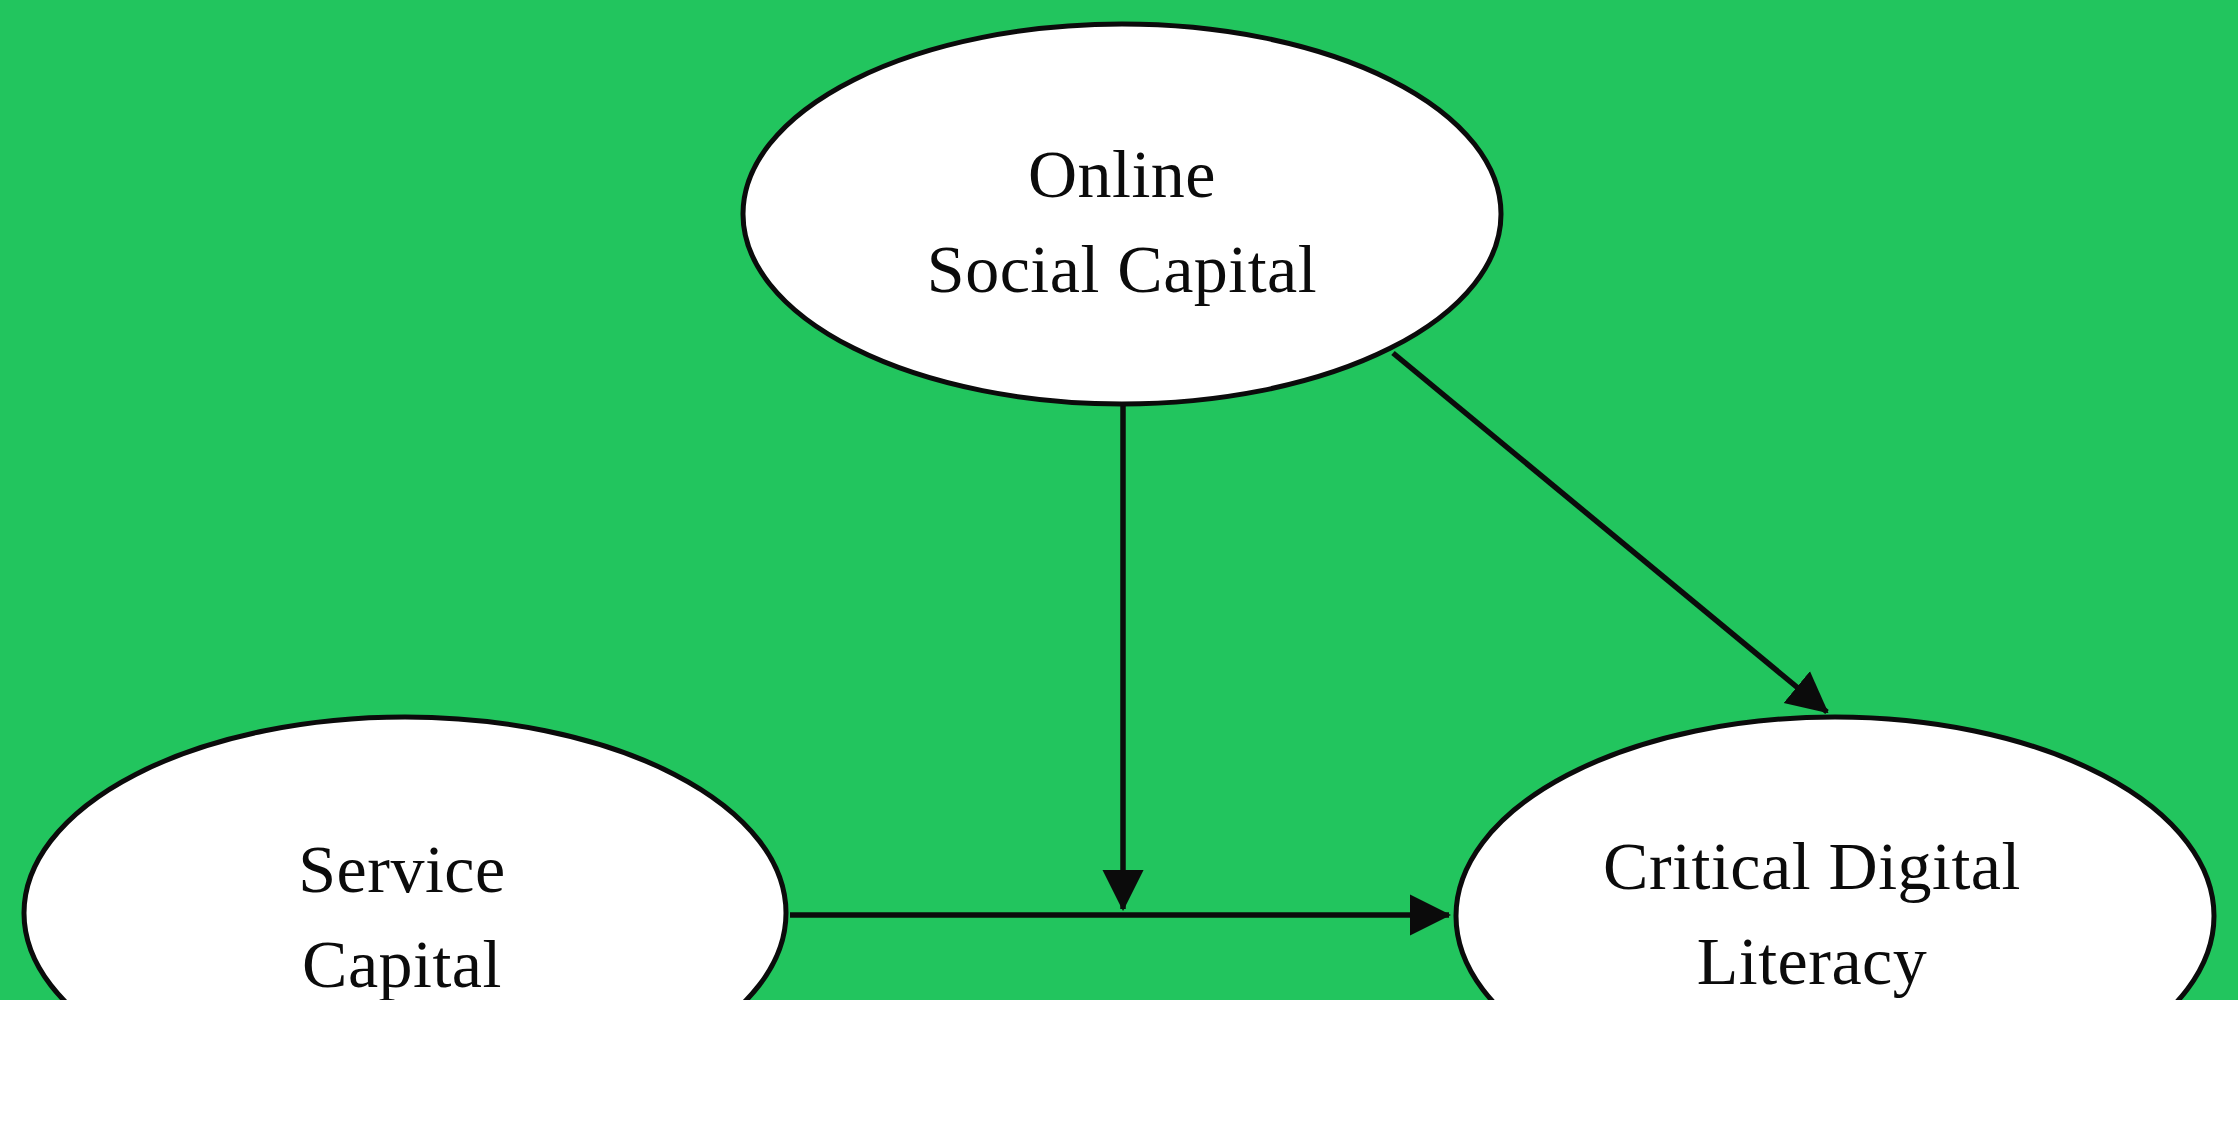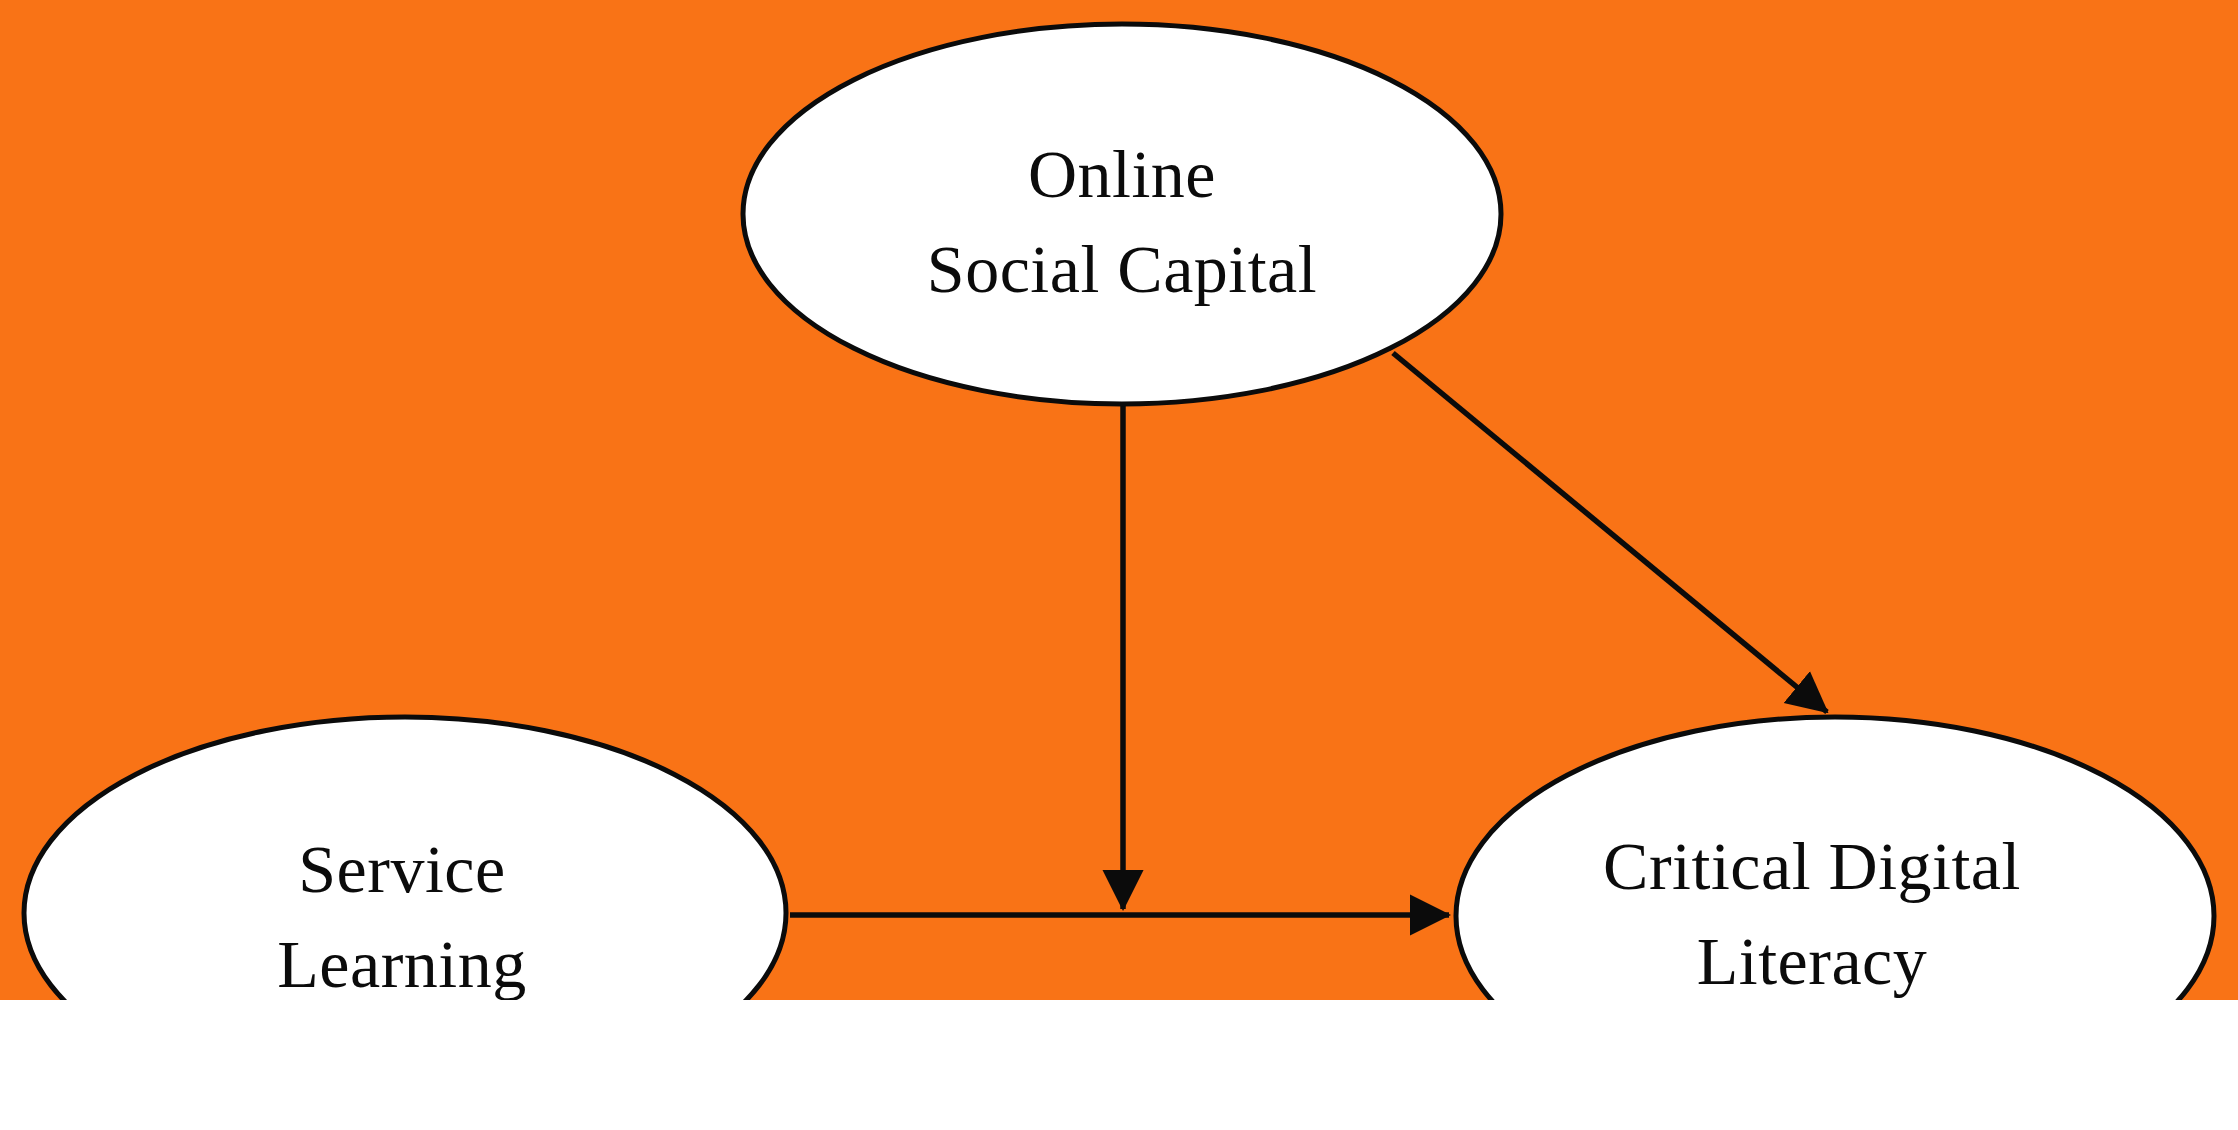--- a/index.html
+++ b/index.html
@@ -4,21 +4,21 @@
 <style>
   html, body {
     margin: 0;
     padding: 0;
     background: #ffffff;
   }
   .stage {
     position: relative;
     width: 2238px;
     height: 1000px;
-    background: #f97316;
+    background: #22c55e;
     overflow: hidden;
     font-family: "Liberation Serif", serif;
   }
   .stage svg {
     position: absolute;
     left: 0;
     top: 0;
     display: block;
   }
   .node-label {
@@ -54,18 +54,18 @@
 
     <ellipse cx="1122" cy="214" rx="379" ry="190" fill="#ffffff" stroke="#0b0b0b" stroke-width="5"></ellipse>
     <ellipse cx="405" cy="913" rx="381" ry="196" fill="#ffffff" stroke="#0b0b0b" stroke-width="5"></ellipse>
     <ellipse cx="1835" cy="916" rx="379" ry="199" fill="#ffffff" stroke="#0b0b0b" stroke-width="5"></ellipse>
   </svg>
 
   <div class="node-label lbl-osc">Online
 Social Capital</div>
 
   <div class="node-label lbl-sl">Service
-Learning</div>
+Capital</div>
 
   <div class="node-label lbl-cdl">Critical Digital
 Literacy</div>
 
 </div>
 
 </body></html>

